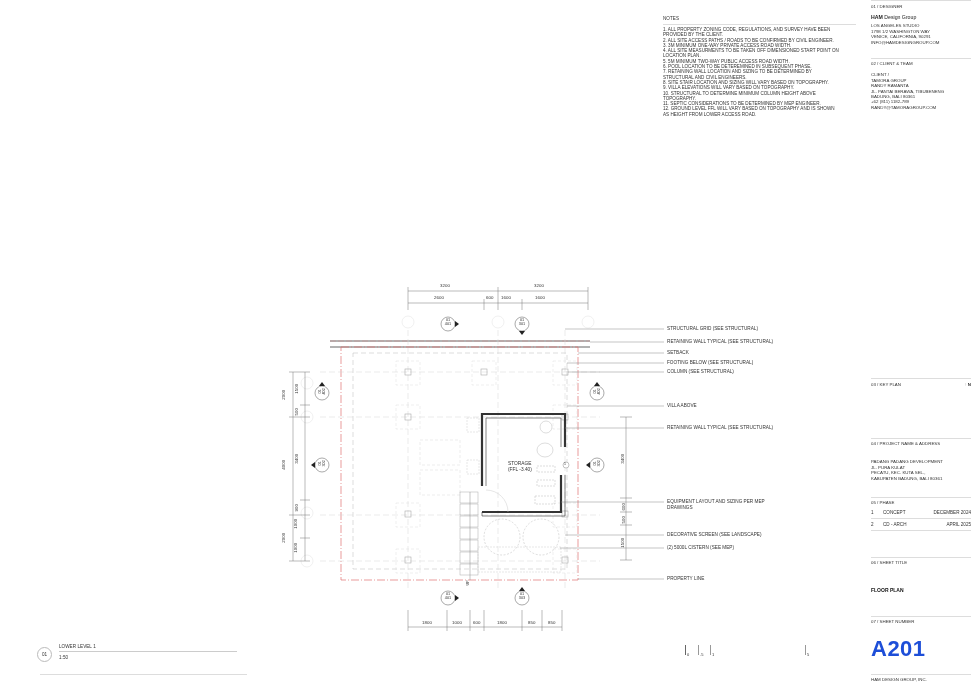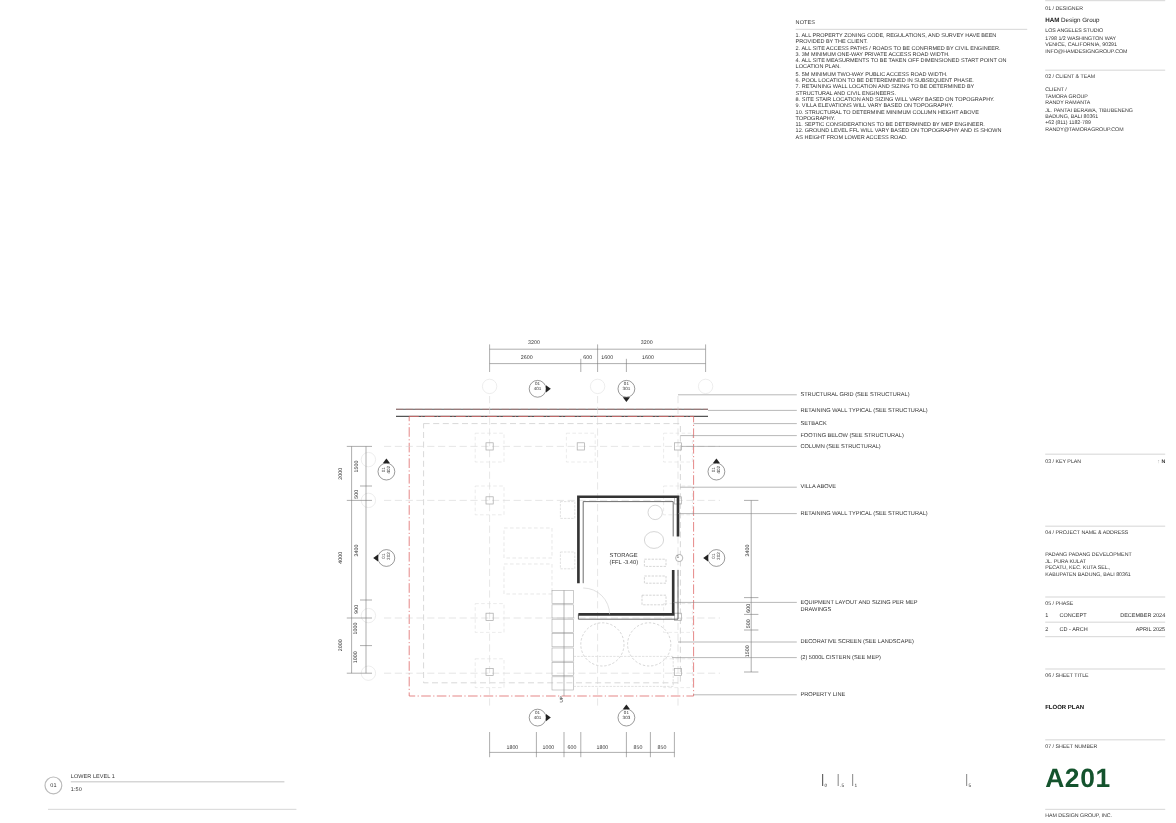--- a/index.html
+++ b/index.html
@@ -5,21 +5,21 @@
   html,body{margin:0;padding:0;background:#fff;}
   body{width:980px;height:686px;position:relative;overflow:hidden;font-family:"Liberation Sans",sans-serif;color:#222;}
   .abs{position:absolute;}
   .t{font-size:4.6px;line-height:5.6px;color:#333;letter-spacing:0.05px;white-space:nowrap;}
   .hdr{font-size:4.6px;color:#444;}
   .rule{position:absolute;height:1px;background:#ddd;}
   .notes-list div{font-size:4.6px;line-height:5.3px;color:#333;white-space:nowrap;}
   .tb-block{position:absolute;left:871px;width:100px;}
   .tb-line{font-size:4.4px;line-height:5.4px;color:#333;white-space:nowrap;}
   .phase-row{display:flex;font-size:4.6px;color:#333;height:11px;align-items:center;border-bottom:1px solid #ddd;}
-  .sheet-num{font-size:22px;font-weight:bold;color:#14532d;letter-spacing:0.5px;}
+  .sheet-num{font-size:22px;font-weight:bold;color:#1d4ed8;letter-spacing:0.5px;}
   .sheet-title{font-size:5px;font-weight:bold;color:#111;}
   .callout{position:absolute;font-size:4.7px;color:#333;white-space:nowrap;}
 </style>
 </head>
 <body>
 
 <div class="abs t" style="left:663px;top:16px;">NOTES</div>
 <div class="rule" style="left:663px;top:24px;width:193px;"></div>
 <div class="abs notes-list" style="left:663px;top:27px;">
   <div>1. ALL PROPERTY ZONING CODE, REGULATIONS, AND SURVEY HAVE BEEN</div>

